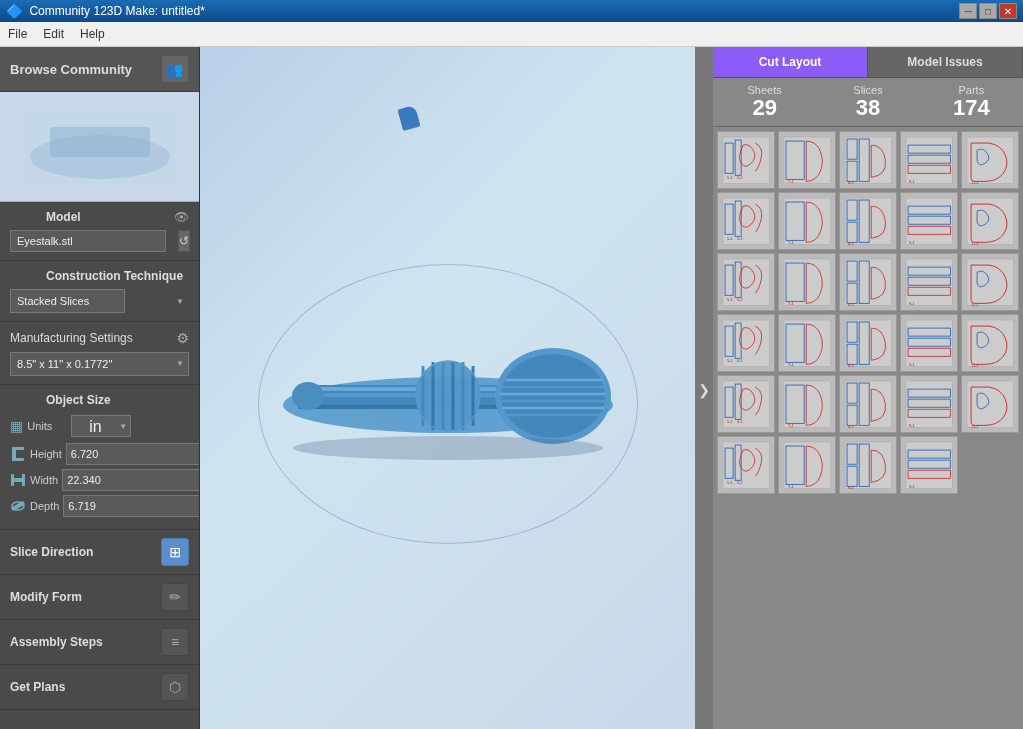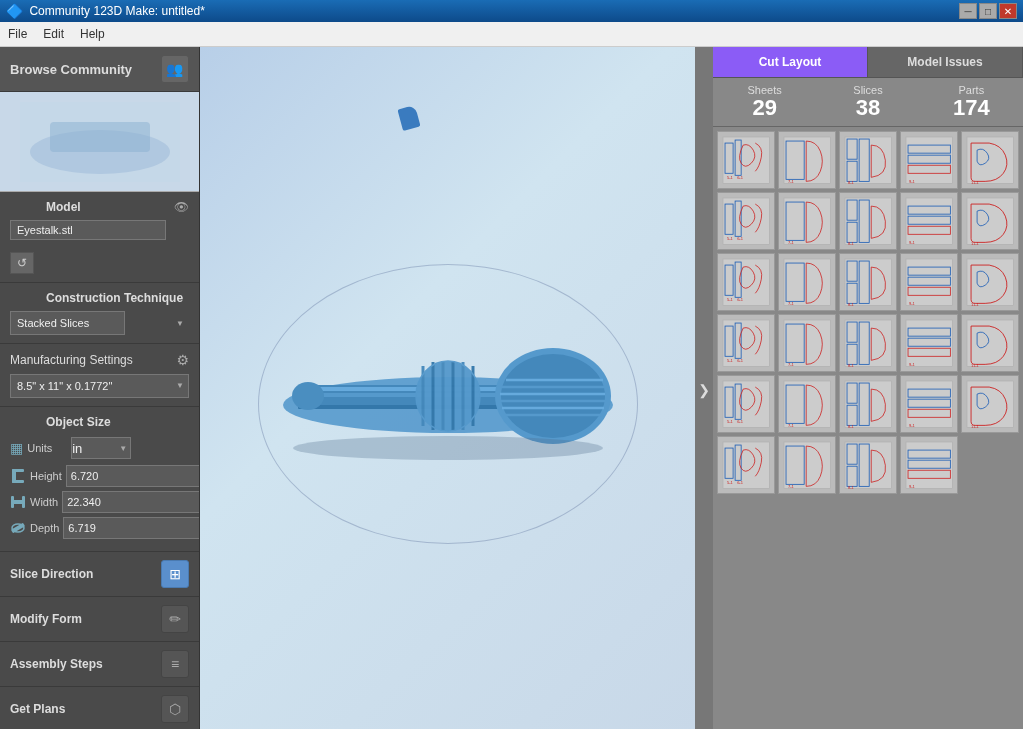--- a/index.html
+++ b/index.html
@@ -99,23 +99,22 @@
       color: #bbb;
       font-size: 12px;
       margin-bottom: 6px;
       display: flex;
       justify-content: space-between;
       padding-left: 36px;
     }
     .section-label .label-text { font-weight: bold; color: #ddd; }
     .model-input-row {
       display: flex;
-      align-items: flex-start;
+      align-items: flex-end;
       gap: 12px;
-      flex-direction: column;
     }
     .model-input {
       flex: 1;
       background: #5a5a5a;
       border: 1px solid #777;
       color: #eee;
       padding: 3px 6px;
       font-size: 11px;
       height: 22px;
     }
@@ -208,22 +207,22 @@
       top: 50%;
       transform: translateY(-50%);
       font-size: 8px;
       color: #aaa;
       pointer-events: none;
     }
     .units-select {
       background: #5a5a5a;
       border: 1px solid #777;
       color: #eee;
-      padding: 2px 18px 2px 0;
-      font-size: 13px;
+      padding: 2px 18px 2px 17px;
+      font-size: 16px;
       height: 22px;
       appearance: none;
       -webkit-appearance: none;
       width: 60px;
     }
 
     .dimension-row {
       display: flex;
       align-items: center;
       gap: 4px;

